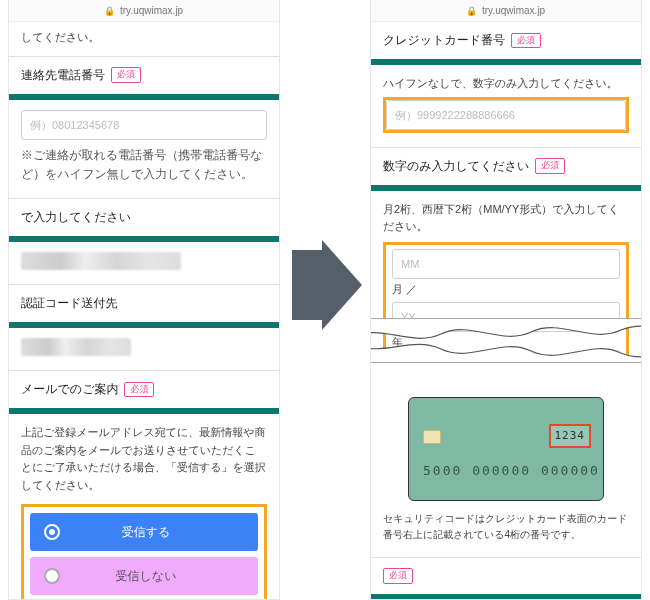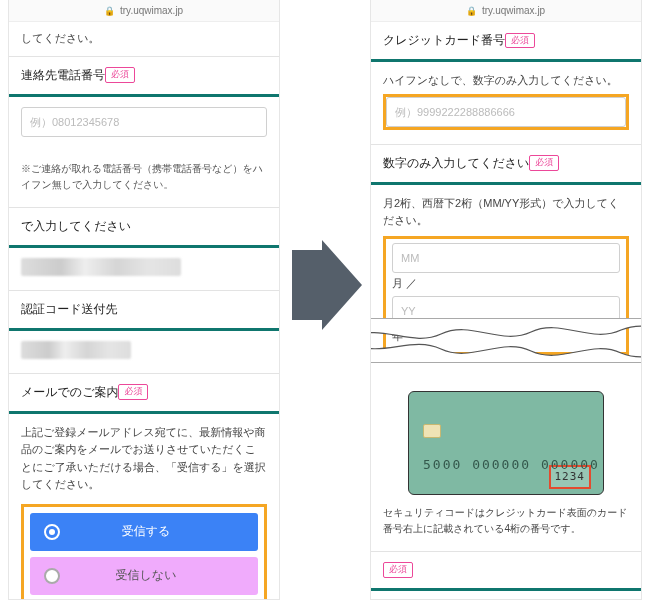--- a/index.html
+++ b/index.html
@@ -31,44 +31,44 @@
     font-size: 10px;
     color: #777;
     border-bottom: 1px solid #eee;
     background: #fafafa;
   }
   .lock-icon { font-size: 9px; color: #888; }
 
   .section-header {
     display: flex;
     align-items: center;
-    gap: 0;
+    gap: 6px;
     padding: 10px 12px;
     font-size: 12px;
     color: #222;
     border-top: 1px solid #e3e3e3;
-    border-bottom: 3px solid #0f766e;
+    border-bottom: 6px solid #0f766e;
     background: #fff;
   }
   .badge-required {
     border: 1px solid #ec4899;
     color: #ec4899;
     font-size: 9px;
     padding: 1px 5px;
     border-radius: 2px;
     line-height: 1.3;
   }
   .section-body {
     padding: 10px 12px 14px;
     font-size: 11px;
     color: #444;
     line-height: 1.6;
     background: #fff;
   }
-  .section-body .note { color: #555; margin-top: 24px; font-size: 10px; }
+  .section-body .note { color: #555; margin-top: 6px; font-size: 12px; }
 
   .text-input {
     width: 100%;
     height: 30px;
     border: 1px solid #d0d0d0;
     border-radius: 3px;
     padding: 0 8px;
     font-size: 11px;
     color: #333;
     background: #fff;
@@ -141,21 +141,20 @@
   .cc-chip {
     position:absolute; left:14px; top:32px;
     width:18px; height:14px; background:#efe3b5; border-radius:2px;
     border:1px solid #c8b870;
   }
   .cc-security {
     position:absolute; right:12px; top:26px;
     border:2px solid #e34b2f; color:#333;
     padding: 1px 4px; font-size: 11px; letter-spacing:1px;
     background: rgba(255,255,255,0.2);
-    margin-top: 47px;
   }
   .cc-number {
     position:absolute; left:14px; bottom:18px;
     font-size: 13px; letter-spacing: 2px; color:#34584c;
   }
 
   .wave-top, .wave-bot {
     position: absolute;
     width: 330px;
     height: 28px;
@@ -168,21 +167,21 @@
 </style>
 </head>
 <body>
 
 <div class="panel left">
   <div class="url-bar">
     <span class="lock-icon">🔒</span>
     <span>try.uqwimax.jp</span>
   </div>
 
-  <div class="section-body" style="padding-top:8px;padding-bottom:8px;">
+  <div class="section-body" style="padding-top:8px;padding-bottom:8px;font-family:Liberation Mono, monospace;">
     <span class="plain-text">してください。</span>
   </div>
 
   <div class="section-header">
     <span>連絡先電話番号</span>
     <span class="badge-required">必須</span>
   </div>
   <div class="section-body">
     <input class="text-input" type="text" placeholder="例）08012345678" style="">
     <div class="note">※ご連絡が取れる電話番号（携帯電話番号など）をハイフン無しで入力してください。</div>

